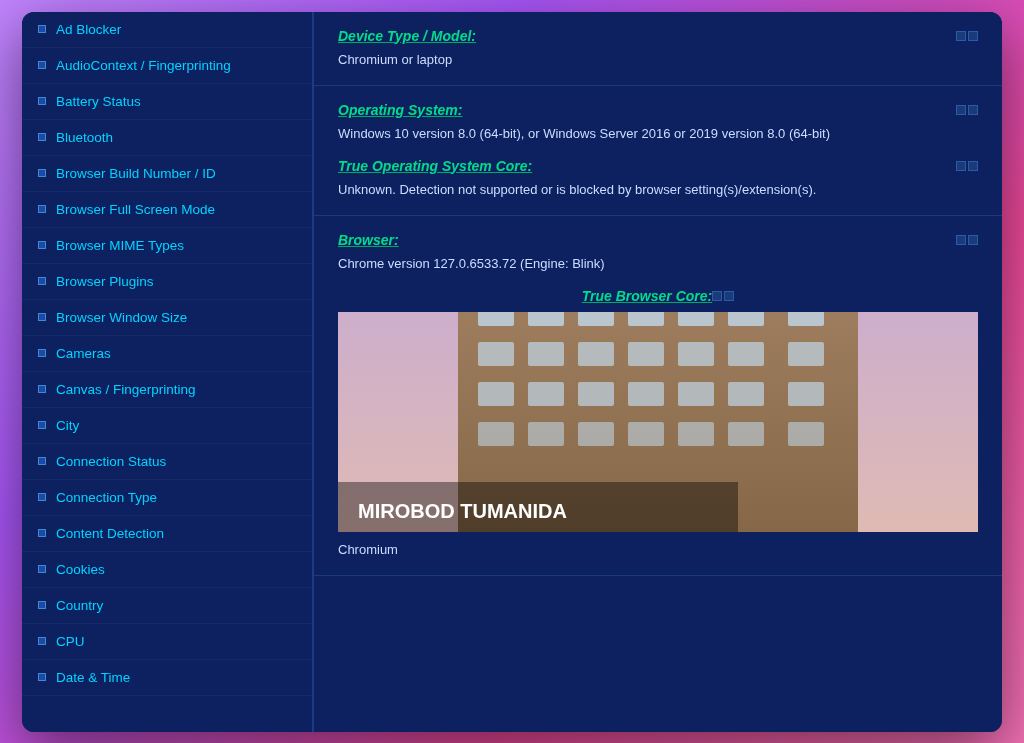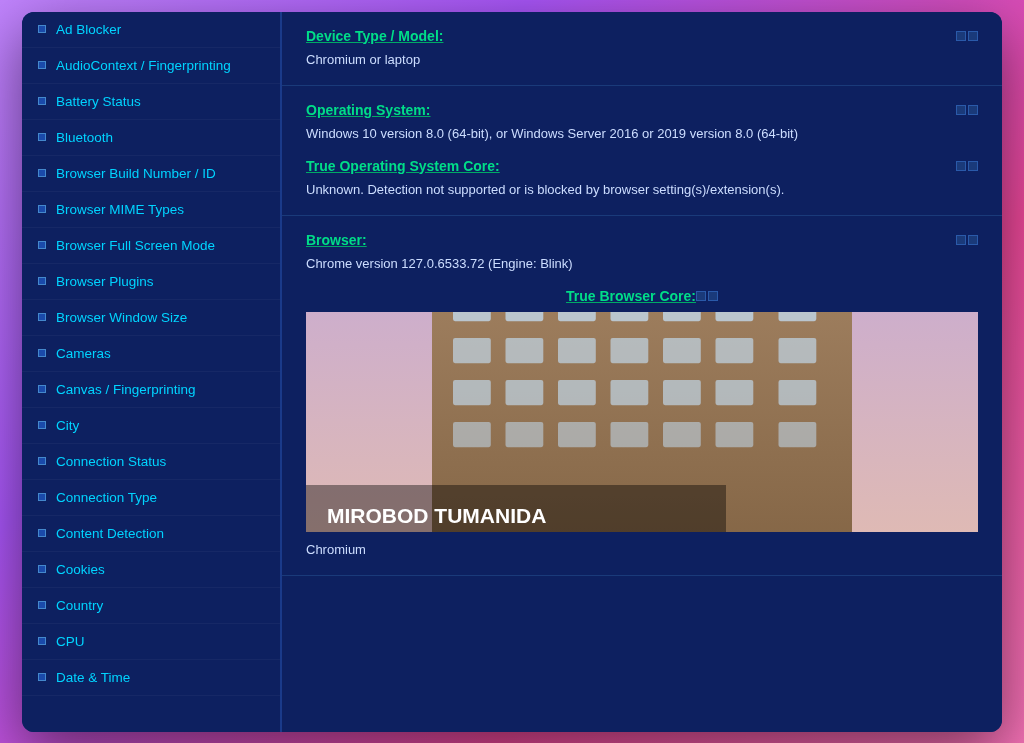--- a/index.html
+++ b/index.html
@@ -25,21 +25,21 @@
     }
 
     .app-body {
       display: flex;
       flex: 1;
       overflow: hidden;
     }
 
     
     .sidebar {
-      width: 260px;
+      width: 292px;
       background: #0d2060;
       overflow-y: auto;
       flex-shrink: 0;
       border-right: 2px solid #1a3a8a;
     }
 
     .sidebar::-webkit-scrollbar {
       width: 6px;
     }
     .sidebar::-webkit-scrollbar-track {
@@ -90,20 +90,21 @@
     .section {
       padding: 16px 24px;
       border-bottom: 1px solid #1a3a7a;
     }
 
     .section-header {
       display: flex;
       align-items: center;
       justify-content: space-between;
       margin-bottom: 6px;
+      font-style: italic;
     }
 
     .section-title {
       color: #00dd88;
       font-size: 14px;
       font-weight: bold;
       text-decoration: underline;
       text-decoration-color: #00aa66;
     }
 
@@ -169,25 +170,25 @@
         <div class="sidebar-item">
           <span class="sidebar-bullet"></span>
           <span>Bluetooth</span>
         </div>
         <div class="sidebar-item">
           <span class="sidebar-bullet"></span>
           <span>Browser Build Number / ID</span>
         </div>
         <div class="sidebar-item">
           <span class="sidebar-bullet"></span>
+          <span>Browser Full Screen Mode</span>
+        </div>
+        <div class="sidebar-item">
+          <span class="sidebar-bullet"></span>
           <span>Browser MIME Types</span>
-        </div>
-        <div class="sidebar-item">
-          <span class="sidebar-bullet"></span>
-          <span>Browser Full Screen Mode</span>
         </div>
         <div class="sidebar-item">
           <span class="sidebar-bullet"></span>
           <span>Browser Plugins</span>
         </div>
         <div class="sidebar-item">
           <span class="sidebar-bullet"></span>
           <span>Browser Window Size</span>
         </div>
         <div class="sidebar-item">

